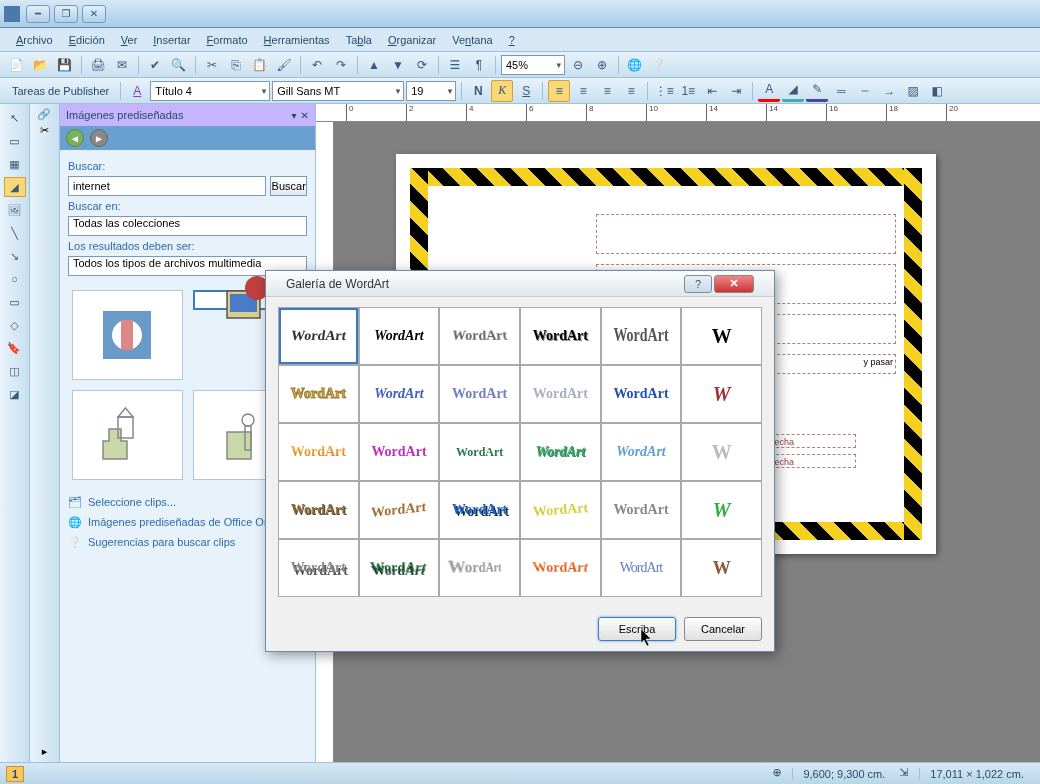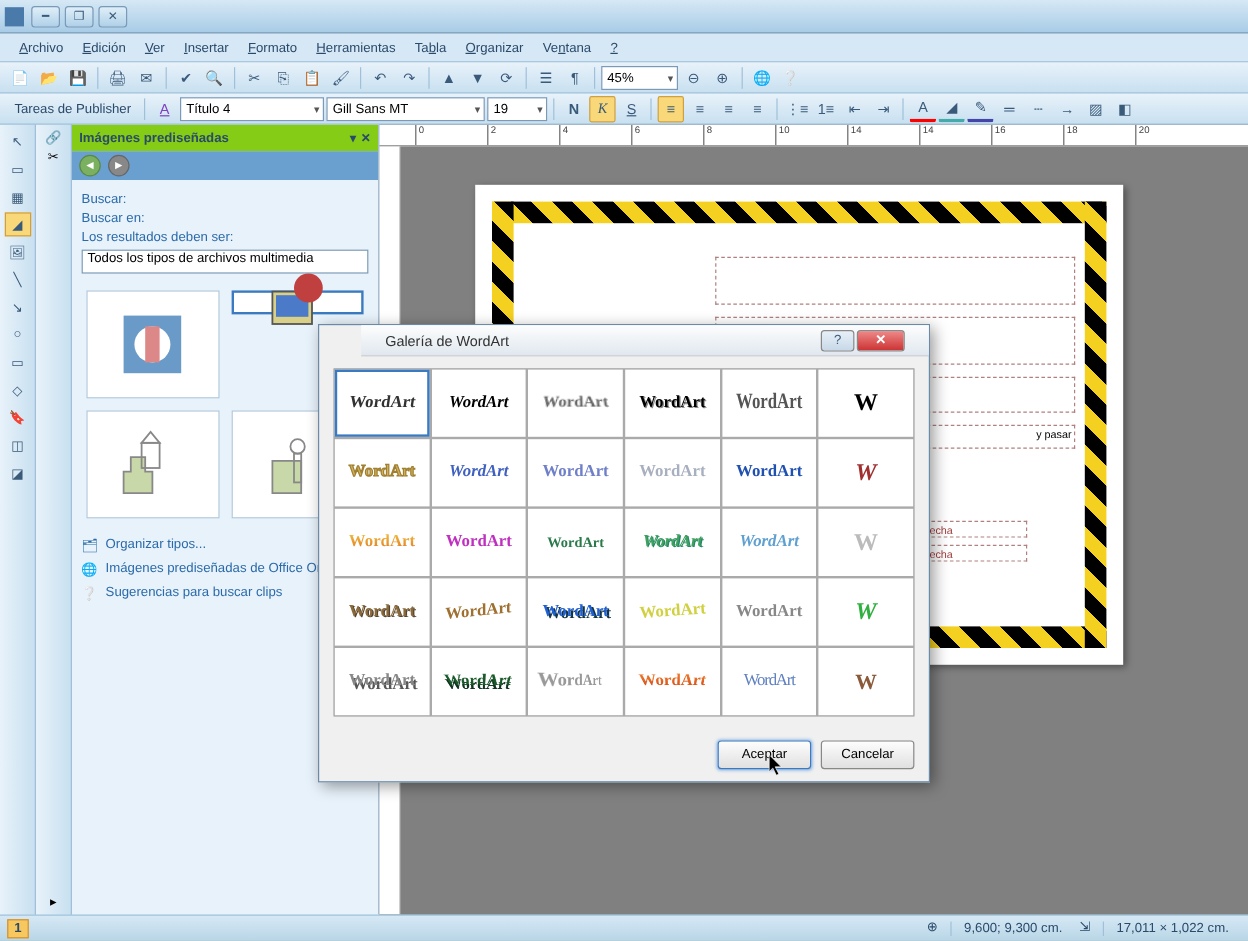--- a/index.html
+++ b/index.html
@@ -30,21 +30,21 @@
 .tbtn.active { background: #f8d878; border: 1px solid #d0a040; }
 
 
 .main { display: flex; height: calc(100% - 28px - 24px - 26px - 26px - 22px); position: relative; }
 .leftstrip { width: 30px; background: linear-gradient(90deg, #e8f2fa, #c8e0f0); border-right: 1px solid #a0c0da; display: flex; flex-direction: column; padding: 4px 0; gap: 3px; align-items: center; }
 .leftstrip .stbtn { width: 22px; height: 20px; display: flex; align-items: center; justify-content: center; cursor: pointer; font-size: 11px; color: #3a5a7a; }
 .leftstrip2 { width: 30px; background: linear-gradient(90deg, #e8f2fa, #c8e0f0); border-right: 1px solid #a0c0da; display: flex; flex-direction: column; padding: 4px 0; gap: 3px; align-items: center; }
 
 
 .taskpane { width: 256px; background: #e8f2fa; border-right: 1px solid #a0c0da; display: flex; flex-direction: column; }
-.tphead { height: 22px; background: #84cc16; display: flex; align-items: center; padding: 0 6px; color: #2a4a6a; font-weight: bold; font-size: 11px; }
+.tphead { height: 22px; background: #c4b5fd; display: flex; align-items: center; padding: 0 6px; color: #2a4a6a; font-weight: normal; font-size: 11px; }
 .tphead .tpclose { margin-left: auto; display: flex; gap: 4px; }
 .tphead .tpclose span { cursor: pointer; font-size: 10px; }
 .tpnav { height: 24px; background: #6aa0d0; display: flex; align-items: center; padding: 0 6px; gap: 6px; }
 .tpnav .navbtn { width: 18px; height: 18px; background: #7ab060; border: 1px solid #5a8a40; border-radius: 9px; display: flex; align-items: center; justify-content: center; color: #fff; font-size: 10px; cursor: pointer; }
 .tpbody { padding: 6px 8px; flex: 1; overflow: hidden; }
 .tpbody .lbl { color: #2a6aaa; font-size: 11px; margin: 4px 0; display: block; }
 .tpbody .srch { display: flex; gap: 4px; }
 .tpbody input, .tpbody .sel { border: 1px solid #7a9ab8; background: #fff; height: 20px; padding: 0 4px; font-size: 11px; width: 100%; }
 .tpbody .gobtn { width: 44px; height: 20px; background: linear-gradient(#fff, #e0e8f0); border: 1px solid #7a9ab8; cursor: pointer; font-size: 11px; }
 .clipgrid { display: grid; grid-template-columns: 1fr 1fr; gap: 10px; margin-top: 10px; padding: 4px; }
@@ -61,21 +61,21 @@
 .ruler-h .tick { position: absolute; top: 0; height: 100%; border-left: 1px solid #666; padding-left: 2px; color: #444; }
 .ruler-v { position: absolute; top: 18px; left: 0; bottom: 0; width: 18px; background: #fff; border-right: 1px solid #888; }
 .page { position: absolute; top: 50px; left: 80px; width: 540px; height: 400px; background: #fff; box-shadow: 2px 2px 6px rgba(0,0,0,0.4); }
 .page .stripe { position: absolute; background: repeating-linear-gradient(45deg, #000 0 12px, #f4d020 12px 24px); }
 .page .stripe.top { top: 14px; left: 14px; right: 14px; height: 18px; }
 .page .stripe.bottom { bottom: 14px; left: 14px; right: 14px; height: 18px; }
 .page .stripe.left { top: 14px; left: 14px; bottom: 14px; width: 18px; }
 .page .stripe.right { top: 14px; right: 14px; bottom: 14px; width: 18px; }
 .page .txtbox { position: absolute; border: 1px dashed #b08080; font-size: 9px; padding: 2px; background: rgba(255,255,255,0.6); }
 .dialog { position: absolute; top: 166px; left: 265px; width: 510px; background: #f0f0f0; border: 1px solid #6a8aaa; box-shadow: 3px 3px 12px rgba(0,0,0,0.4); }
-.dlgtitle { height: 26px; background: linear-gradient(#fdfdfd, #e0e8ef); display: flex; align-items: center; padding: 0 20px; font-size: 12px; color: #333; border-bottom: 1px solid #ccc; margin-left: 35px; }
+.dlgtitle { height: 26px; background: linear-gradient(#fdfdfd, #e0e8ef); display: flex; align-items: center; padding: 0 20px; font-size: 12px; color: #333; border-bottom: 1px solid #ccc; }
 .dlgtitle .dlgbtns { margin-left: auto; display: flex; gap: 2px; }
 .dlgtitle .dbtn { width: 28px; height: 18px; border: 1px solid #888; border-radius: 3px; display: flex; align-items: center; justify-content: center; font-size: 11px; cursor: pointer; }
 .dlgtitle .dbtn.help { background: linear-gradient(#e8f0f8, #c8d8e8); color: #3a5a7a; }
 .dlgtitle .dbtn.close { background: linear-gradient(#e88, #c33); color: #fff; font-weight: bold; width: 40px; }
 .dlgbody { padding: 10px 12px; }
 .dlgbody .prompt { font-size: 11px; margin-bottom: 8px; }
 .wagrid { display: grid; grid-template-columns: repeat(6, 1fr); gap: 2px; border: 1px solid #aaa; background: #aaa; }
 .wacell { height: 56px; background: #fff; display: flex; align-items: center; justify-content: center; cursor: pointer; position: relative; font-weight: bold; font-size: 14px; }
 .wacell.sel { outline: 2px solid #3a7ac0; outline-offset: -2px; }
 .wacell .wt { font-family: "Times New Roman", serif; }
@@ -213,21 +213,26 @@
         <span>▾</span>
         <span>✕</span>
       </div>
     </div>
     <div class="tpnav">
       <div class="navbtn">◄</div>
       <div class="navbtn" style="background:#888;border-color:#666">►</div>
     </div>
     <div class="tpbody">
       <span class="lbl">Buscar:</span>
+      <div class="srch">
+        <input value="internet" style="">
+        <button class="gobtn">Buscar</button>
+      </div>
       <span class="lbl">Buscar en:</span>
+      <div class="sel">Todas las colecciones</div>
       <span class="lbl">Los resultados deben ser:</span>
       <div class="sel">Todos los tipos de archivos multimedia</div>
 
       <div class="clipgrid">
         <div class="clip">
           <svg viewBox="0 0 40 40">
               <rect x="4" y="4" width="32" height="32" fill="#6a9ac8"></rect>
               <circle cx="20" cy="20" r="10" fill="#fff"></circle>
               <rect x="16" y="10" width="8" height="20" fill="#d88"></rect>
             </svg>
@@ -251,21 +256,21 @@
               <polygon points="6,36 22,36 22,18 6,18" fill="#c8d8a8" stroke="#888"></polygon>
               <circle cx="20" cy="10" r="4" fill="none" stroke="#888"></circle>
               <rect x="18" y="14" width="4" height="16" fill="none" stroke="#888"></rect>
             </svg>
         </div>
       </div>
 
       <div class="tplinks">
         <div class="lnk">
             <span class="ico">🗂</span>
-            <span>Organizar tipos...</span>
+            <span>Seleccione clips...</span>
           </div>
         <div class="lnk">
             <span class="ico">🌐</span>
             <span>Imágenes prediseñadas de Office Online</span>
           </div>
         <div class="lnk">
             <span class="ico">❔</span>
             <span>Sugerencias para buscar clips</span>
           </div>
       </div>
@@ -403,21 +408,21 @@
           </div>
         <div class="wacell">
             <span class="wt" style="color:#6080c0;font-weight:400;letter-spacing:-1px">WordArt</span>
           </div>
         <div class="wacell">
             <span class="wt" style="color:#8a5a3a;font-size:18px;font-weight:900">W</span>
           </div>
       </div>
     </div>
     <div class="dlgfoot">
-      <button class="primary">Aceptar</button>
+      <button class="primary">Escriba</button>
       <button>Cancelar</button>
     </div>
     <svg class="cursor-arrow" style="top:358px;left:374px" viewBox="0 0 12 18">
         <path d="M0 0 L0 14 L3 11 L6 17 L8 16 L5 10 L10 10 Z" fill="#000" stroke="#fff" stroke-width="0.5"></path>
       </svg>
   </div>
 </div>
 
 <div class="statusbar">
   <div class="pgbtn">1</div>

